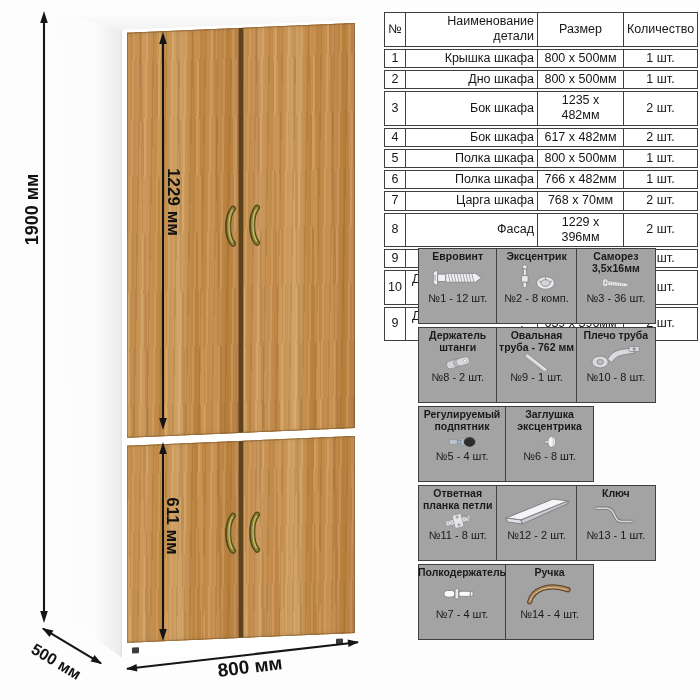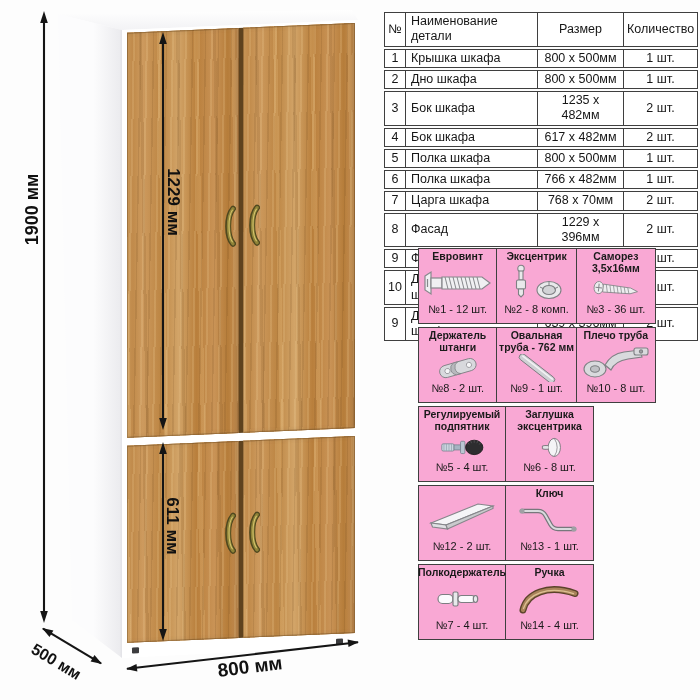--- a/index.html
+++ b/index.html
@@ -43,27 +43,27 @@
 
   
   .parts-table{position:absolute;left:384px;top:10px;width:314px;
     border-collapse:separate;border-spacing:0 2px;font-size:12.5px;line-height:1.22;color:#161616;table-layout:fixed;}
   .parts-table th,.parts-table td{border:1px solid #3f3f3f;border-left:none;padding:1px 3px;background:#fff;overflow:hidden;}
   .parts-table th:first-child,.parts-table td:first-child{border-left:1px solid #3f3f3f;}
   .parts-table th{font-weight:400;}
   .parts-table td:nth-child(1),.parts-table th:nth-child(1),
   .parts-table td:nth-child(3),.parts-table th:nth-child(3),
   .parts-table td:nth-child(4),.parts-table th:nth-child(4){text-align:center;}
-  .parts-table td:nth-child(2),.parts-table th:nth-child(2){text-align:left;padding-left:5px;}
+  .parts-table td:nth-child(2),.parts-table th:nth-child(2){text-align:right;padding-left:5px;}
 
   
   .hw-grid{position:absolute;left:418px;top:248px;width:238px;}
   .hw-row{display:flex;margin-bottom:3px;height:76px;}
-  .hw-cell{width:88px;box-sizing:border-box;border:1px solid #3f3f3f;border-left:none;background:#f9a8d4;
-    display:flex;flex-direction:column;align-items:center;padding:2px 1px 6px;}
+  .hw-cell{width:88px;box-sizing:border-box;border:1px solid #3f3f3f;border-left:none;background:#a3a3a3;
+    display:flex;flex-direction:column;align-items:center;padding:2px 1px 17px;}
   .hw-cell:first-child{border-left:1px solid #3f3f3f;}
   .hw-label{font-size:10.5px;font-weight:700;text-align:center;line-height:1.12;}
   .hw-icon{flex:1;min-height:0;width:100%;display:flex;align-items:center;justify-content:center;}
   .hw-icon svg{max-width:72px;max-height:100%;}
   .hw-count{font-size:11px;font-weight:400;line-height:1.15;padding-bottom:1px;}
 </style>
 </head>
 <body>
 
 <div class="sheet">
@@ -346,20 +346,37 @@
                 <path d="M33.5,17.5 q-5,-0.5 -8,0.5 l0,4 q3,1 8,0.5" fill="#e4e4e7"></path>
                 <path d="M42,7.5 q4,6 4,12.5 q0,6.5 -4,12.5" fill="none" stroke-width="0.9"></path>
               </g>
             </svg>
           </div>
           <div class="hw-count">№6 - 8 шт.</div>
         </div>
       </div>
       <div class="hw-row">
         <div class="hw-cell">
+          <div class="hw-label">Ответная планка петли</div>
+          <div class="hw-icon">
+            <svg viewBox="0 0 72 40">
+              <g transform="rotate(-14 36 20)" stroke="#7f8084" stroke-width="1.1">
+                <rect x="8" y="14" width="56" height="12" rx="3" fill="#d9dadd"></rect>
+                <rect x="26" y="5" width="20" height="30" rx="3" fill="#e3e4e7"></rect>
+                <ellipse cx="17" cy="20" rx="3.6" ry="3" fill="#f7f7f9"></ellipse>
+                <ellipse cx="55" cy="20" rx="3.6" ry="3" fill="#f7f7f9"></ellipse>
+                <circle cx="36" cy="11" r="2.6" fill="#b9babe"></circle>
+                <circle cx="36" cy="29" r="2.6" fill="#b9babe"></circle>
+              </g>
+              <path d="M50,6 l14,12" stroke="#8a8b8f" stroke-width="2.2" stroke-linecap="round"></path>
+            </svg>
+          </div>
+          <div class="hw-count">№11 - 8 шт.</div>
+        </div>
+        <div class="hw-cell">
           <div class="hw-icon">
             <svg viewBox="0 0 72 40">
               <g stroke="#85868a" stroke-width="1.1">
                 <polygon points="5,29 52,10 67,12 20,31" fill="#f5f5f7"></polygon>
                 <polygon points="5,29 6.5,33 21.5,35 20,31" fill="#dfe0e3"></polygon>
                 <polygon points="20,31 67,12 67,14.5 21.5,35" fill="#c9cacd"></polygon>
               </g>
             </svg>
           </div>
           <div class="hw-count">№12 - 2 шт.</div>

